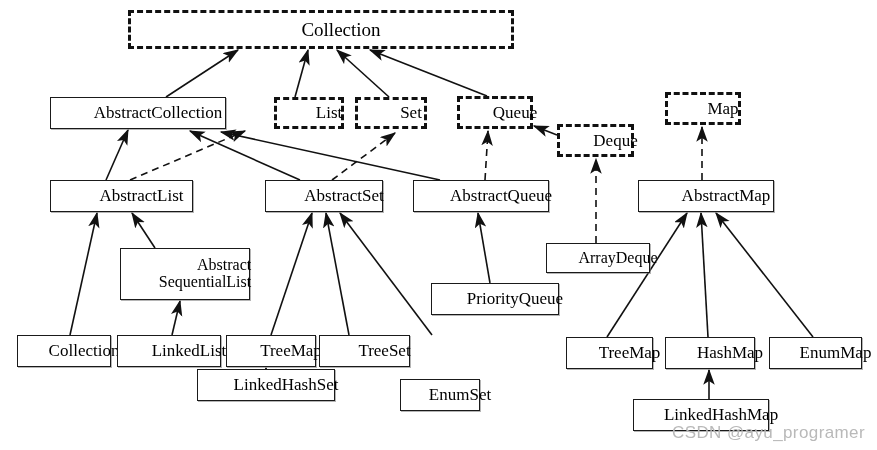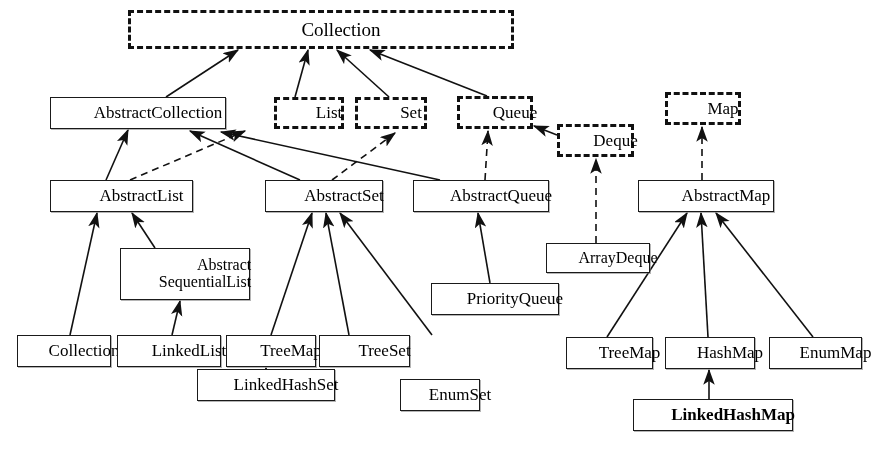--- a/index.html
+++ b/index.html
@@ -111,17 +111,18 @@
       <div class="node cls" style="left: 431px; top: 283px; width: 128px; height: 32px; font-size: 17px;">PriorityQueue</div>
       <div class="node cls" style="left: 17px; top: 335px; width: 94px; height: 32px; font-size: 17px;">Collection</div>
       <div class="node cls" style="left: 117px; top: 335px; width: 104px; height: 32px; font-size: 17px;">LinkedList</div>
       <div class="node cls" style="left: 226px; top: 335px; width: 90px; height: 32px; font-size: 17px;">TreeMap</div>
       <div class="node cls" style="left: 319px; top: 335px; width: 91px; height: 32px; font-size: 17px;">TreeSet</div>
       <div class="node cls" style="left: 400px; top: 335px; width: 80px; height: 32px; font-size: 17px; margin-top: 44px;">EnumSet</div>
       <div class="node cls" style="left: 566px; top: 337px; width: 87px; height: 32px; font-size: 17px;">TreeMap</div>
       <div class="node cls" style="left: 665px; top: 337px; width: 90px; height: 32px; font-size: 17px;">HashMap</div>
       <div class="node cls" style="left: 769px; top: 337px; width: 93px; height: 32px; font-size: 17px;">EnumMap</div>
       <div class="node cls" style="left: 197px; top: 369px; width: 138px; height: 32px; font-size: 17px;">LinkedHashSet</div>
-      <div class="node cls" style="left: 633px; top: 399px; width: 160px; height: 32px; font-size: 17px; font-weight: bold;">LinkedHashMap</div>
+      <div class="node cls" style="left: 633px; top: 399px; width: 136px; height: 32px; font-size: 17px;">LinkedHashMap</div>
     </div>
 
+  <div class="watermark" style="left: 672px; top: 423px; font-size: 17px; color: rgb(185, 185, 185);">CSDN @ayu_programer</div>
 
 </div>
 
 </body></html>

